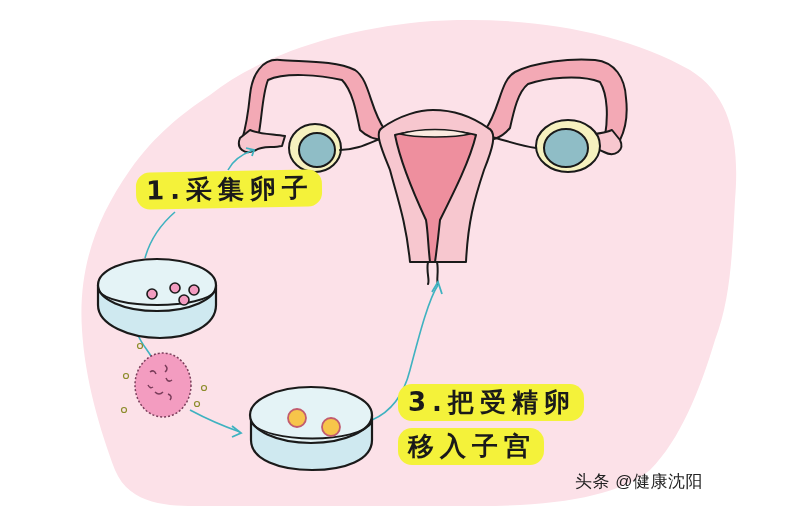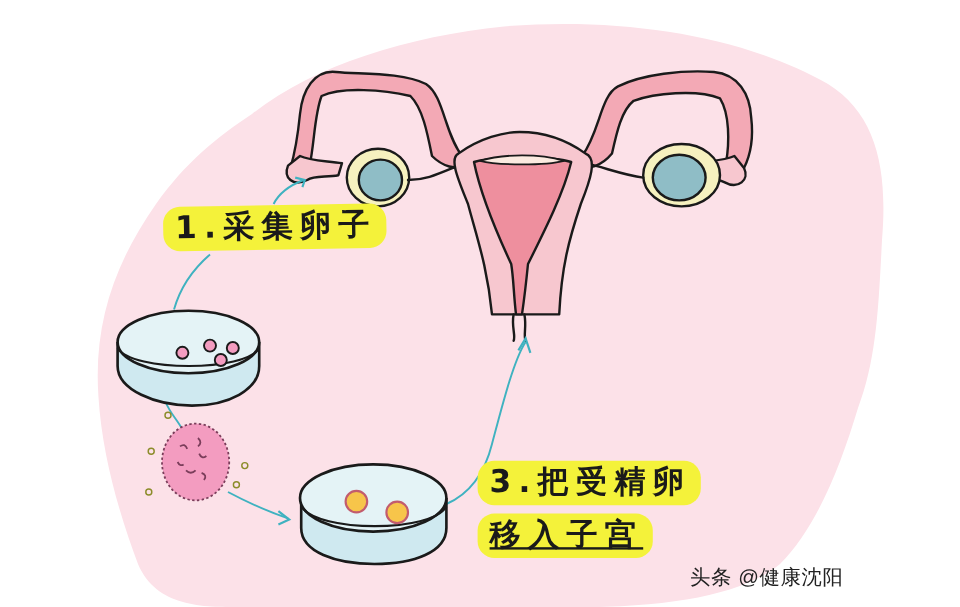--- a/index.html
+++ b/index.html
@@ -4,21 +4,21 @@
 <style>
   html,body{margin:0;padding:0;background:#ffffff;}
   body{width:800px;height:506px;position:relative;overflow:hidden;font-family:"DejaVu Sans",sans-serif;}
   #stage{position:absolute;left:0;top:0;width:717px;height:506px;}
   .label{position:absolute;background:#f4f23a;border-radius:14px;color:#1a1a1a;font-weight:bold;
          font-family:"DejaVu Sans",sans-serif;letter-spacing:6px;white-space:nowrap;
          padding:3px 8px 3px 10px;line-height:1.2;}
   #label-step1{left:136px;top:171px;font-size:26px;transform:rotate(-1deg);}
   #label-step2{left:214px;top:320px;font-size:26px;}
   #label-step3a{left:398px;top:384px;font-size:26px;}
-  #label-step3b{left:398px;top:428px;font-size:26px;text-decoration:underline;}
+  #label-step3b{left:398px;top:428px;font-size:26px;}
   #watermark{position:absolute;right:14px;top:470px;font-size:17px;color:#222;
              font-family:"Liberation Sans",sans-serif;letter-spacing:0.5px;}
 </style>
 </head>
 <body>
 
 <div id="stage">
   <svg width="800" height="506" viewBox="0 0 800 506" style="position:absolute;left:0;top:0;">
 
     <path d="M210,95 C260,55 340,30 420,22 C520,14 620,30 690,70 C730,95 740,140 735,200 C732,260 730,300 715,340 C700,390 680,440 650,470 C620,495 560,506 480,506 L200,506 C170,506 130,506 115,470 C100,430 85,380 82,330 C78,270 95,220 130,170 C155,135 180,115 210,95 Z" fill="#fce1e8"></path>

